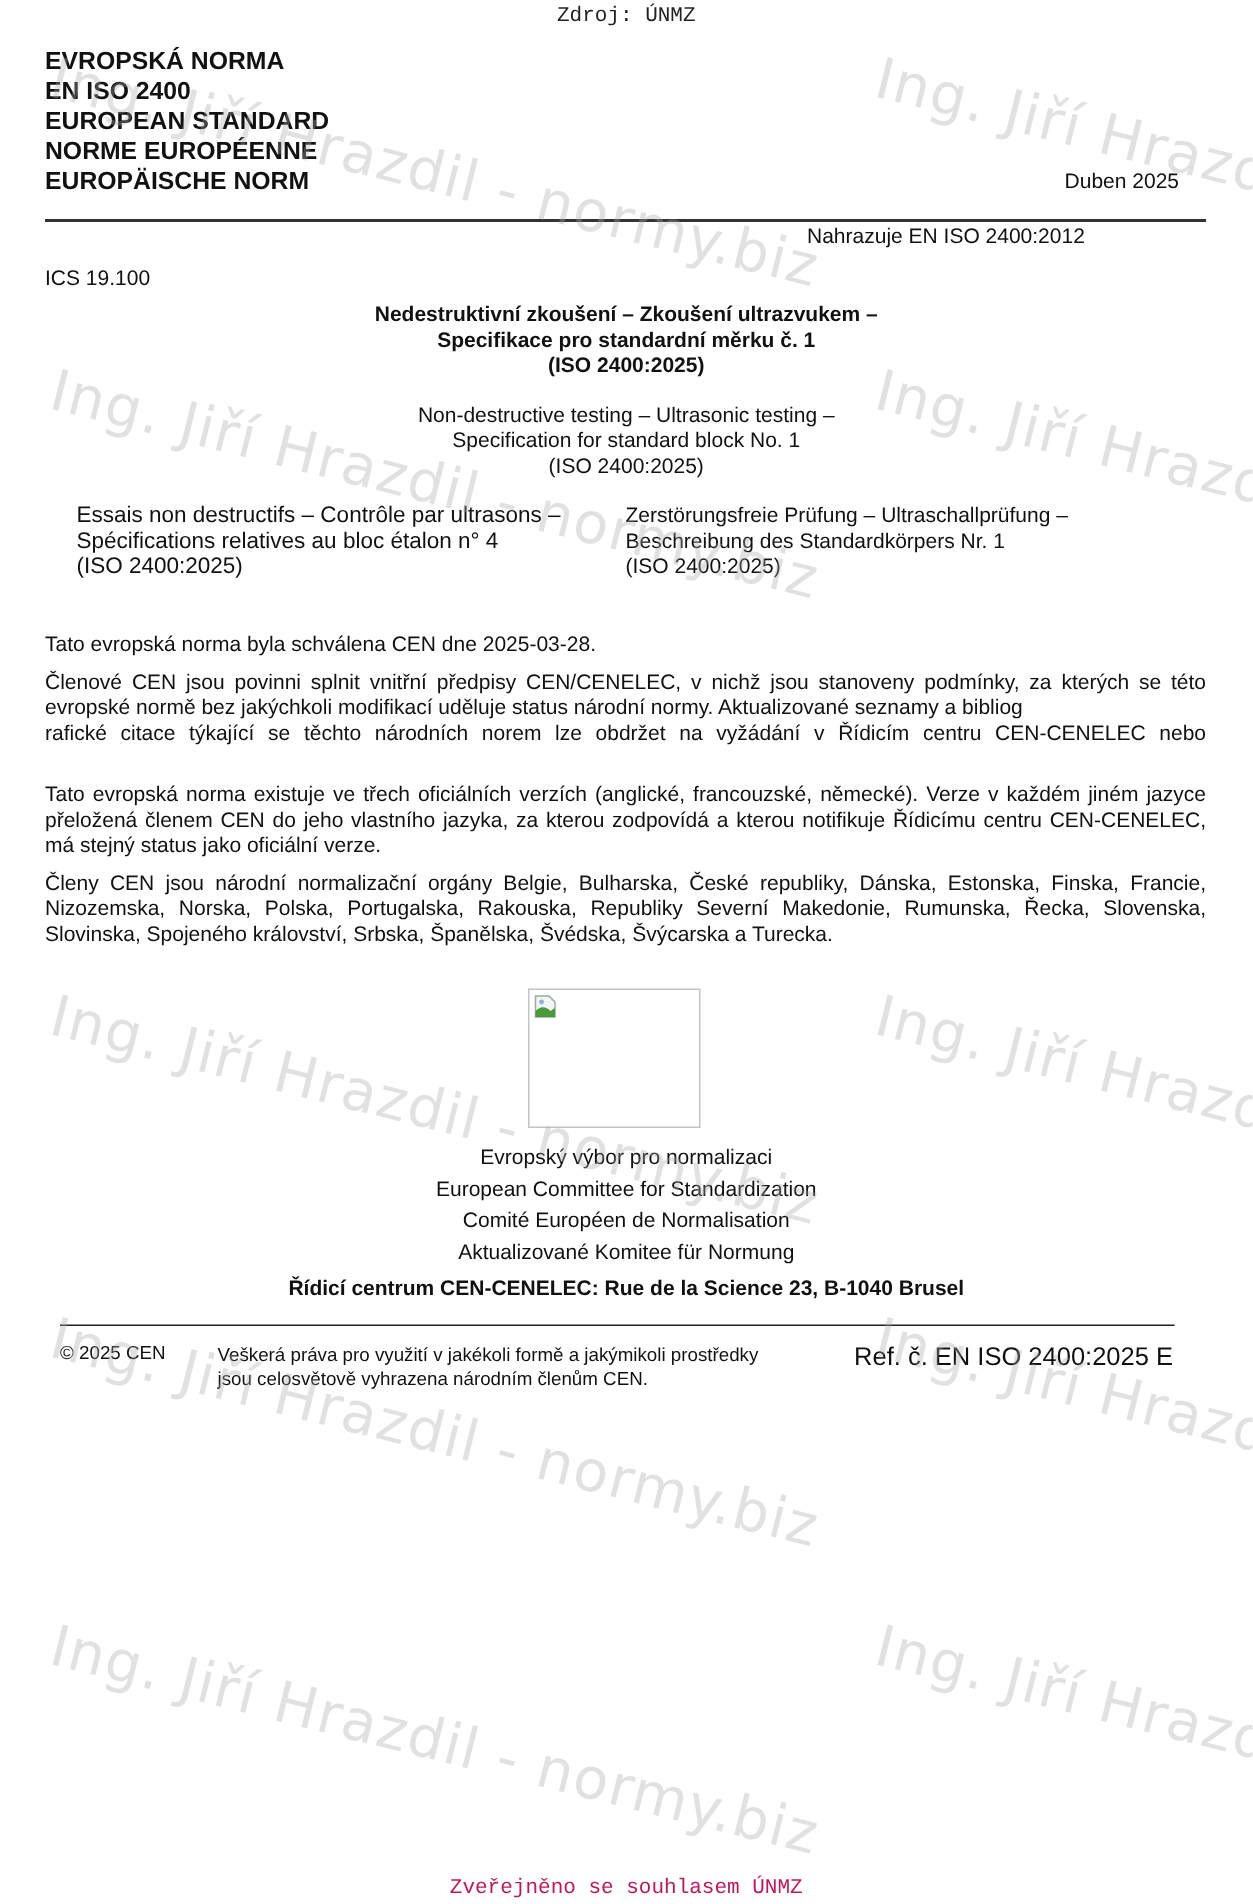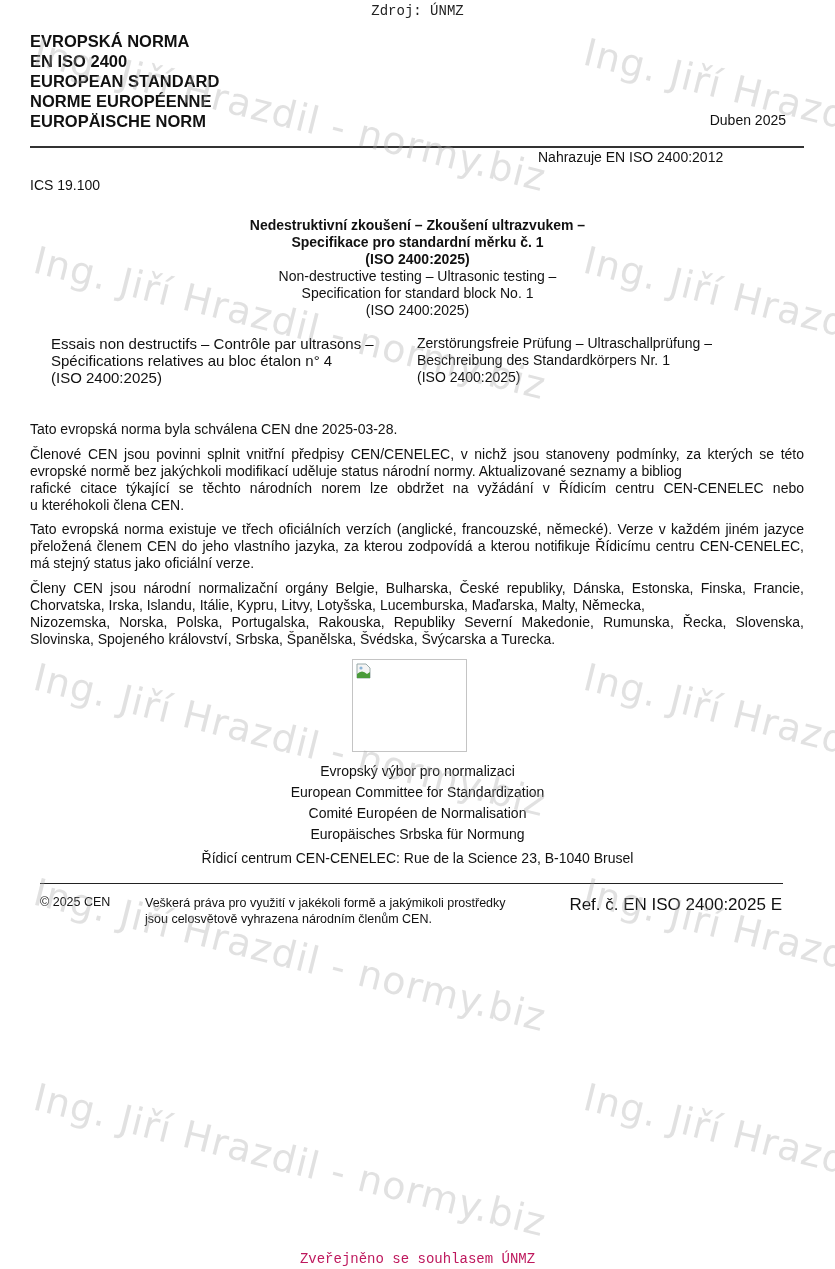--- a/index.html
+++ b/index.html
@@ -20,37 +20,37 @@
     letter-spacing: 1px;
   }
 
   .source { top: 3px; left: 0; width: 835px; text-align: center; font-size: 14px; color: #222; }
   .headblock { top: 31px; left: 30px; font-weight: bold; font-size: 16.5px; line-height: 20px; }
   .date { top: 112px; right: 49px; font-size: 14px; }
   .hr1 { top: 146px; left: 30px; width: 774px; height: 0; border-top: 2px solid #333; }
   .ics { top: 149px; left: 30px; font-size: 14px; margin-top: 28px; }
   .replaces { top: 149px; left: 538px; font-size: 14px; }
 
-  .title-cz { top: 217px; left: 0; width: 835px; text-align: center; font-weight: bold; font-size: 14px; line-height: 17px; }
+  .title-cz { top: 201px; left: 0; width: 835px; text-align: center; font-weight: bold; font-size: 14px; line-height: 17px; }
   .title-en { top: 268px; left: 0; width: 835px; text-align: center; font-size: 14px; line-height: 17px; }
   .title-fr { top: 335px; left: 51px; font-size: 15px; line-height: 17px; }
   .title-de { top: 335px; left: 417px; font-size: 14px; line-height: 17px; }
 
   .body { left: 30px; width: 774px; font-size: 14px; line-height: 17px; text-align: justify; }
   .p1 { top: 421px; }
   .p2 { top: 446px; }
   .p3 { top: 521px; }
   .p4 { top: 580px; }
   .body p { margin: 0; }
 
   .logo { top: 659px; left: 352px; width: 115px; height: 93px; border: 1px solid #c4c4c4; box-sizing: border-box; }
   .logo .broken { position: absolute; top: 3px; left: 3px; width: 16px; height: 16px; }
 
   .committee { top: 761px; left: 0; width: 835px; text-align: center; font-weight: normal; font-size: 14px; line-height: 21px; }
-  .address { top: 850px; left: 0; width: 835px; text-align: center; font-weight: normal; font-size: 14px; }
+  .address { top: 850px; left: 0; width: 835px; text-align: center; font-weight: bold; font-size: 14px; }
   .hr2 { top: 883px; left: 40px; width: 743px; border-top: 1px solid #222; }
   .copy { top: 895px; left: 40px; font-size: 12.5px; }
   .rights { top: 895px; left: 145px; font-size: 12.5px; line-height: 16px; }
   .ref { top: 895px; right: 53px; font-size: 17px; }
   .published { top: 1251px; left: 0; width: 835px; text-align: center; font-size: 14px; color: #be185d; }
 </style>
 </head>
 <body>
 
 <div class="wm" style="top:30px;left:40px;">Ing. Jiří Hrazdil - normy.biz</div>
@@ -99,44 +99,42 @@
   <div>(ISO 2400:2025)</div>
 </div>
 
 <div class="abs body p1">
   <p>Tato evropská norma byla schválena CEN dne 2025-03-28.</p>
 </div>
 <div class="abs body p2">
   <div style="text-align:justify;text-align-last:justify;">Členové CEN jsou povinni splnit vnitřní předpisy CEN/CENELEC, v nichž jsou stanoveny podmínky, za kterých se této</div>
   <div style="text-align:left;">evropské normě bez jakýchkoli modifikací uděluje status národní normy. Aktualizované seznamy a bibliog</div>
   <div style="text-align:justify;text-align-last:justify;">rafické citace týkající se těchto národních norem lze obdržet na vyžádání v Řídicím centru CEN-CENELEC nebo</div>
-  <div>u kteréhokoli člena CEN.</div>
 </div>
 <div class="abs body p3">
   <p>Tato evropská norma existuje ve třech oficiálních verzích (anglické, francouzské, německé). Verze v každém jiném jazyce přeložená členem CEN do jeho vlastního jazyka, za kterou zodpovídá a kterou notifikuje Řídicímu centru CEN-CENELEC, má stejný status jako oficiální verze.</p>
 </div>
 <div class="abs body p4">
   <div style="text-align:justify;text-align-last:justify;">Členy CEN jsou národní normalizační orgány Belgie, Bulharska, České republiky, Dánska, Estonska, Finska, Francie,</div>
-  <div style="text-align:left;">Chorvatska, Irska, Islandu, Itálie, Kypru, Litvy, Lotyšska, Lucemburska, Maďarska, Malty, Německa,</div>
   <p>Nizozemska, Norska, Polska, Portugalska, Rakouska, Republiky Severní Makedonie, Rumunska, Řecka, Slovenska, Slovinska, Spojeného království, Srbska, Španělska, Švédska, Švýcarska a Turecka.</p>
 </div>
 
 <div class="abs logo">
   <svg class="broken" viewBox="0 0 16 16">
     <path d="M1 1 H10 L14 5 V15 H1 Z" fill="#f4f4f4" stroke="#9aa" stroke-width="1"></path>
     <path d="M1 15 L1 11 Q6 6 11 11 L14 9 V15 Z" fill="#4a9a3a"></path>
     <circle cx="5" cy="5" r="1.6" fill="#8ab4d8"></circle>
   </svg>
 </div>
 
 <div class="abs committee">
   <div>Evropský výbor pro normalizaci</div>
   <div>European Committee for Standardization</div>
   <div>Comité Européen de Normalisation</div>
-  <div>Europäisches Srbska für Normung</div>
+  <div>Aktualizované Komitee für Normung</div>
 </div>
 <div class="abs address">Řídicí centrum CEN-CENELEC: Rue de la Science 23, B-1040 Brusel</div>
 <div class="abs hr2"></div>
 <div class="abs copy">© 2025 CEN</div>
 <div class="abs rights">
   <div>Veškerá práva pro využití v jakékoli formě a jakýmikoli prostředky</div>
   <div>jsou celosvětově vyhrazena národním členům CEN.</div>
 </div>
 <div class="abs ref">Ref. č. EN ISO 2400:2025 E</div>
 

